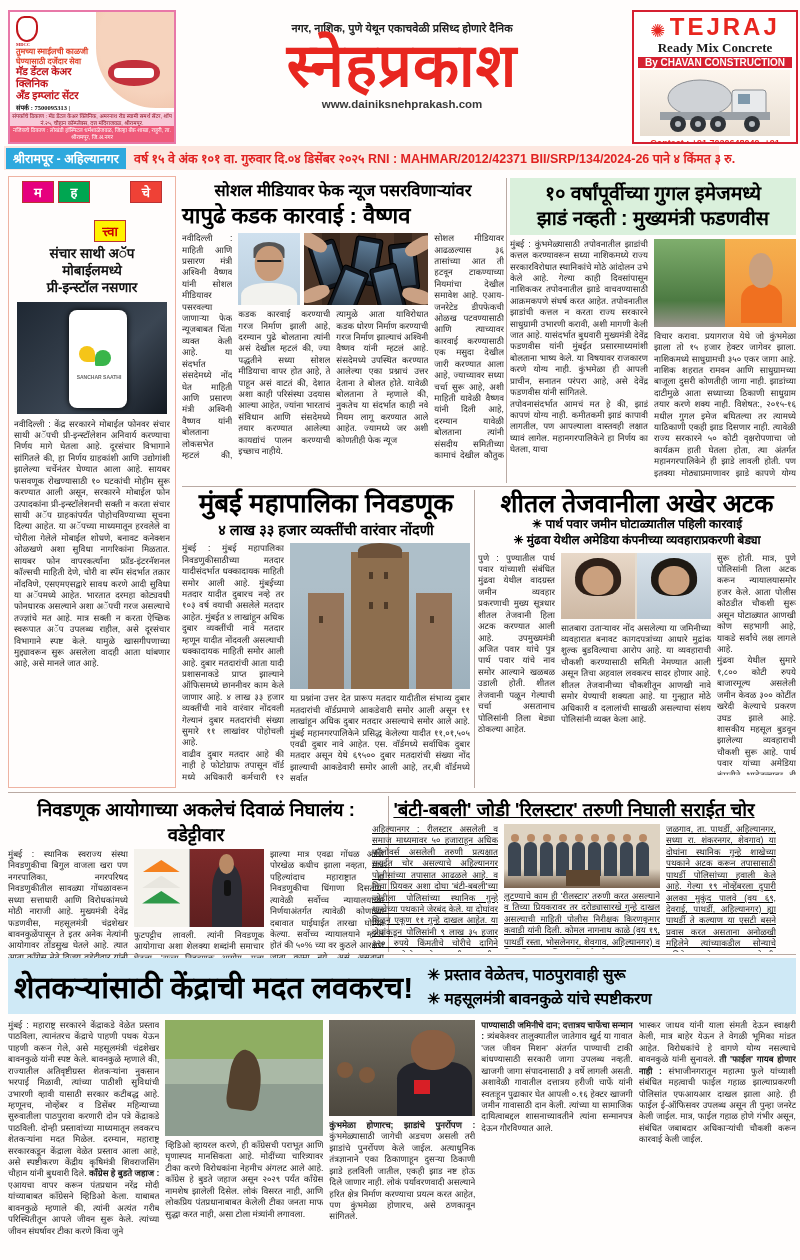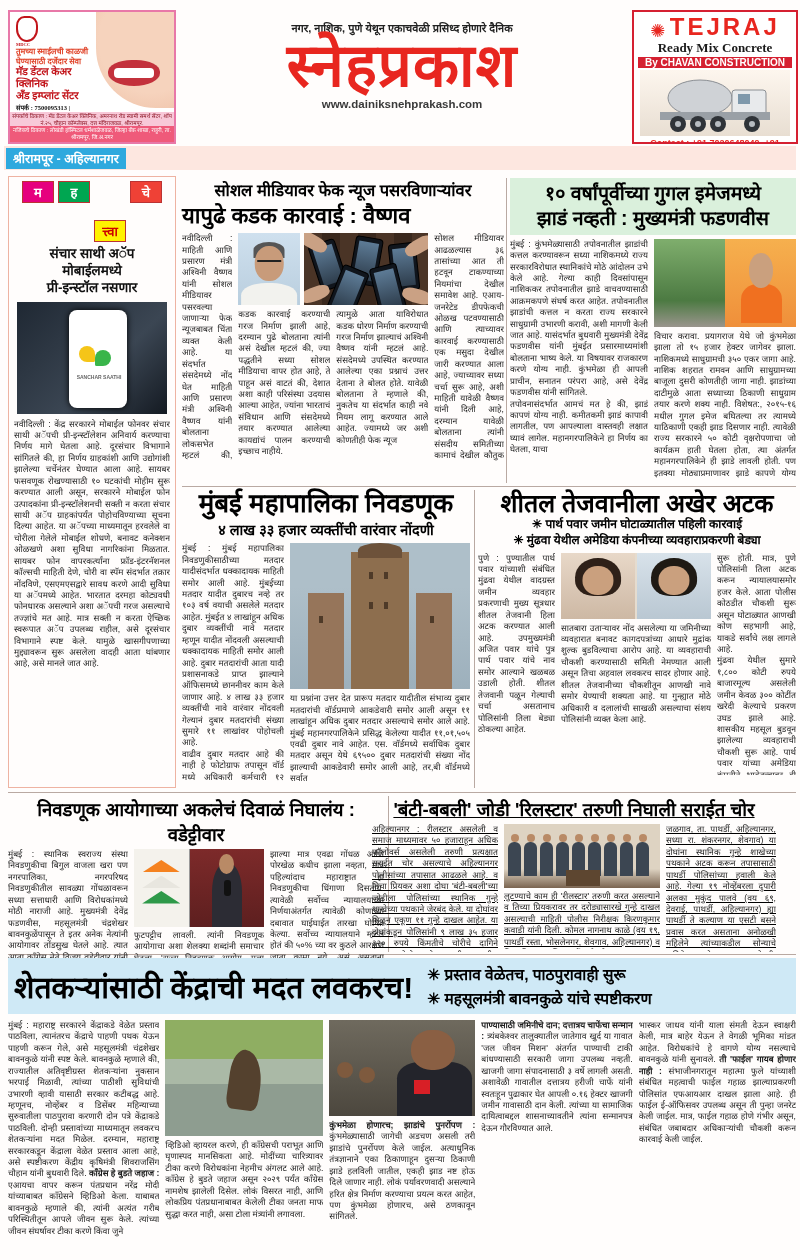--- a/index.html
+++ b/index.html
@@ -25,21 +25,21 @@
   .lips{position:absolute;right:14px;top:48px;width:52px;height:26px;background:#c3313c;border-radius:50% 50% 55% 55%;}
   .teeth{position:absolute;right:20px;top:56px;width:40px;height:10px;background:#fff;border-radius:4px;}
   #tejraj-ad{left:632px;top:10px;width:162px;height:130px;border:2px solid #d52031;background:#fff;text-align:center;overflow:hidden;}
   .tejraj-brand{color:#e8261f;font-size:24px;font-weight:bold;letter-spacing:3px;line-height:1;}
   .tejraj-line1{font-size:13px;font-weight:bold;color:#1a1a1a;font-family:"Liberation Serif",serif;}
   .tejraj-line2{background:#d52031;color:#fff;font-size:10px;font-weight:bold;margin:1px 4px;}
   .tejraj-contact{color:#e8261f;font-size:9px;font-weight:bold;}
   .truckbox{width:150px;height:66px;margin:2px auto;background:linear-gradient(#fdf6ee,#e8ded2);position:relative;}
   .sun{color:#e8261f;font-size:18px;line-height:1;vertical-align:middle;}
   
-  #edition-bar{left:4px;top:146px;width:792px;height:24px;background:#fcе;background:#fdе;background:#fde7e0;display:flex;align-items:center;}
+  #edition-bar{left:4px;top:146px;width:715px;height:24px;background:#fcе;background:#fdе;background:#fde7e0;display:flex;align-items:center;}
   .edition-box{background:#2ea9de;color:#fff;font-weight:bold;font-size:12.5px;padding:2px 7px;margin:0 8px 0 2px;white-space:nowrap;}
   .issue-info{color:#e02222;font-weight:bold;font-size:12.5px;white-space:nowrap;}
   
   #sidebar{left:8px;top:176px;width:168px;height:612px;border:1px solid #eeb3a2;padding:4px 5px;box-sizing:border-box;}
   .letters{display:flex;gap:4px;justify-content:center;margin-bottom:4px;}
   .letterbox{width:30px;height:20px;display:flex;align-items:center;justify-content:center;font-weight:bold;font-size:13px;color:#fff;border:1px solid #b33;}
   .lb0{background:#e6007e;} .lb1{background:#00a651;} .lb2{background:#fff200;color:#c00;margin-top:39px;} .lb3{background:#ef4136;}
   .side-head{font-size:13.5px;font-weight:bold;text-align:center;line-height:1.25;color:#101010;}
   .phone-img{width:150px;height:112px;margin:5px auto;background:linear-gradient(135deg,#1f2833,#3b4653 60%,#141a22);position:relative;overflow:hidden;}
   .phone-body{position:absolute;left:52px;top:8px;width:58px;height:98px;background:#fff;border-radius:8px;box-shadow:0 0 6px #000;}
@@ -159,20 +159,21 @@
           <circle cx="58" cy="54" r="3" fill="#b7bcc1"></circle>
         <circle cx="78" cy="54" r="3" fill="#b7bcc1"></circle>
           <circle cx="112" cy="54" r="3" fill="#b7bcc1"></circle>
       </svg>
     </div>
     <div class="tejraj-contact">Contact : +91 7020648049, +91 8805325932</div>
   </div>
 
   <div class="abs" id="edition-bar">
     <span class="edition-box">श्रीरामपूर - अहिल्यानगर</span>
+    <span class="issue-info">वर्ष १५ वे  अंक १०१ वा. गुरुवार दि.०४ डिसेंबर २०२५  RNI : MAHMAR/2012/42371  BII/SRP/134/2024-26  पाने ४  किंमत ३ रु.</span>
   </div>
 
   <div class="abs" id="sidebar">
     <div class="letters">
       <span class="letterbox lb0">म</span>
       <span class="letterbox lb1">ह</span>
       <span class="letterbox lb2">त्त्वा</span>
       <span class="letterbox lb3">चे</span>
     </div>
     <div class="side-head">

